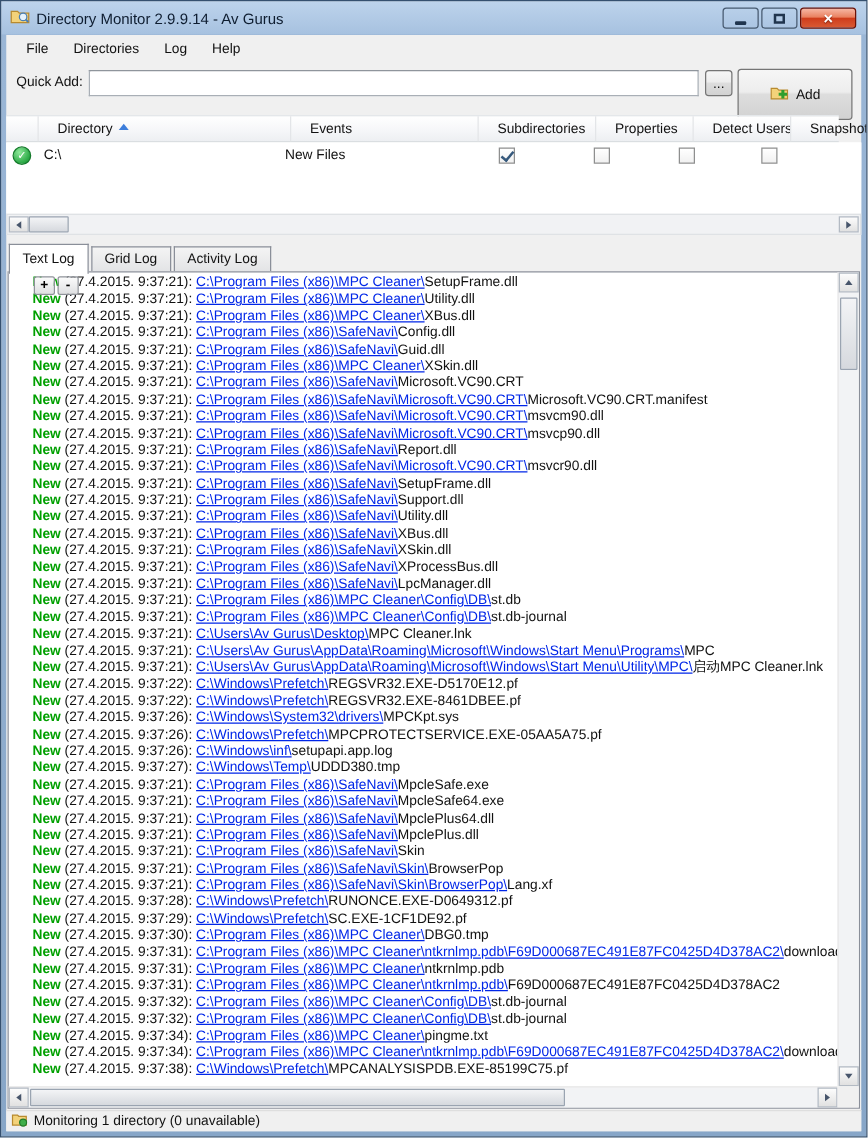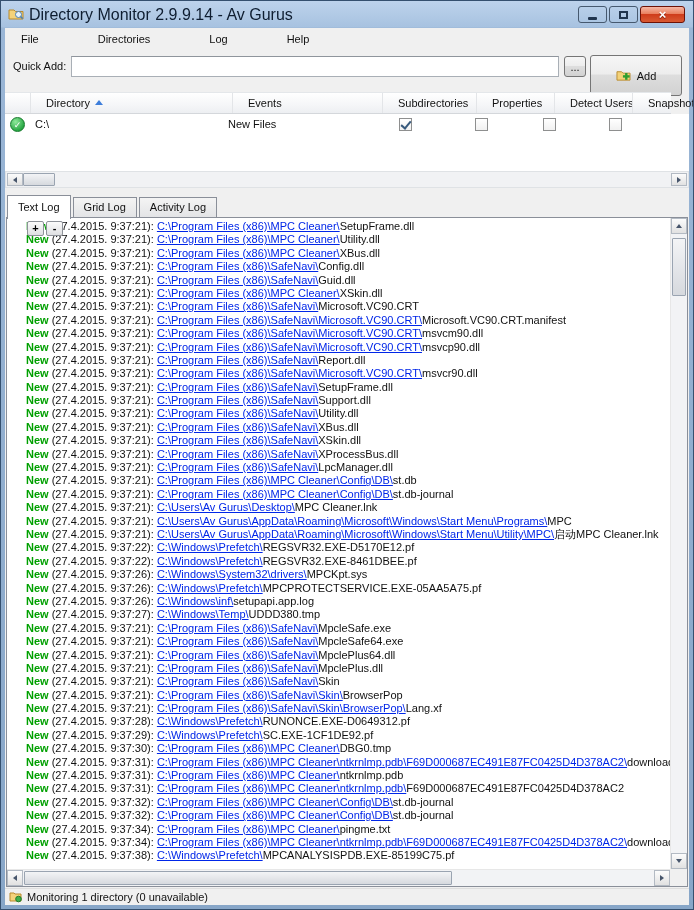--- a/index.html
+++ b/index.html
@@ -1,32 +1,32 @@
 <!DOCTYPE html>
 <html style="--tag-green: #00a000; --link-blue: #0026e8;"><head>
 <meta charset="utf-8">
 <style>
   *{margin:0;padding:0;box-sizing:border-box;}
   body{font-family:"Liberation Sans","DejaVu Sans",sans-serif;font-size:11px;color:#111;background:#fff;}
   .window{position:relative;width:694px;height:910px;border:1px solid #35506f;
           background:linear-gradient(180deg,#bdd3ec 0px,#a7c2e0 26px,#9ab6d6 27px,#87a6c8 100%);overflow:hidden;}
   
   .titlebar{position:absolute;top:0;left:0;right:0;height:27px;display:flex;align-items:center;padding:0 8px 0 7px;}
-  .title{font-size:16px;color:#0e1d30;margin-left:5px;flex:1;white-space:nowrap;overflow:hidden;}
+  .title{font-size:12px;color:#0e1d30;margin-left:5px;flex:1;white-space:nowrap;overflow:hidden;}
   .caption{display:flex;gap:2px;}
   .cap{width:29px;height:17px;border:1px solid #46596f;border-radius:3px;display:flex;align-items:center;justify-content:center;
        background:linear-gradient(#fdfeff,#dbe6f1 45%,#bccder 50%,#c2d2e3);cursor:default;}
   .cap.close{width:45px;background:linear-gradient(#f6b7a4,#e9805f 45%,#cf3c1b 50%,#d95a33);border-color:#6d1206;}
   .ico-min{width:9px;height:3px;background:#20354e;margin-top:7px;border-radius:1px;}
   .ico-max{width:9px;height:8px;border:2px solid #20354e;background:transparent;}
   .ico-close{color:#fff;font-weight:bold;font-size:13px;line-height:1;text-shadow:0 1px 1px #7a1a07;}
   
   .client{position:absolute;left:4px;right:4px;top:27px;bottom:4px;background:#f0f0f0;}
   
-  .menubar{position:absolute;top:0;left:0;right:0;height:22px;display:flex;align-items:center;padding-left:6px;gap:39px;}
+  .menubar{position:absolute;top:0;left:0;right:0;height:22px;display:flex;align-items:center;padding-left:6px;}
   .menu-item{padding:3px 10px;cursor:default;}
   
   .quickadd{position:absolute;top:22px;left:0;right:0;height:34px;}
   .qa-label{position:absolute;left:8px;top:10px;}
   .qa-input{position:absolute;left:66px;top:6px;width:488px;height:21px;border:1px solid #a9afb6;border-top-color:#8f959c;
             padding:0 4px;font:inherit;background:#fff;}
   .btn{border:1px solid #757575;border-radius:3px;font:inherit;color:#111;cursor:default;
        background:linear-gradient(#f6f6f6,#ededed 45%,#dddddd 50%,#d2d2d2);}
   .qa-browse{position:absolute;left:559px;top:6px;width:22px;height:21px;}
   .qa-add{position:absolute;left:585px;top:5px;width:92px;height:41px;display:flex;align-items:center;justify-content:center;gap:6px;}

